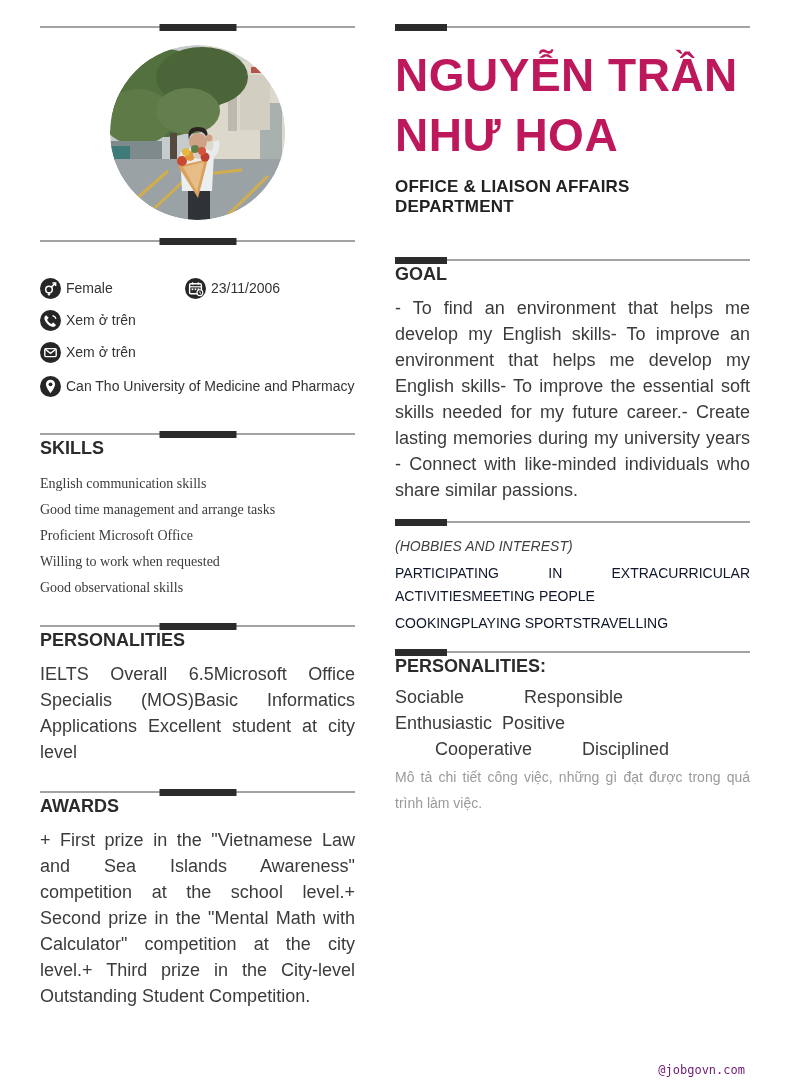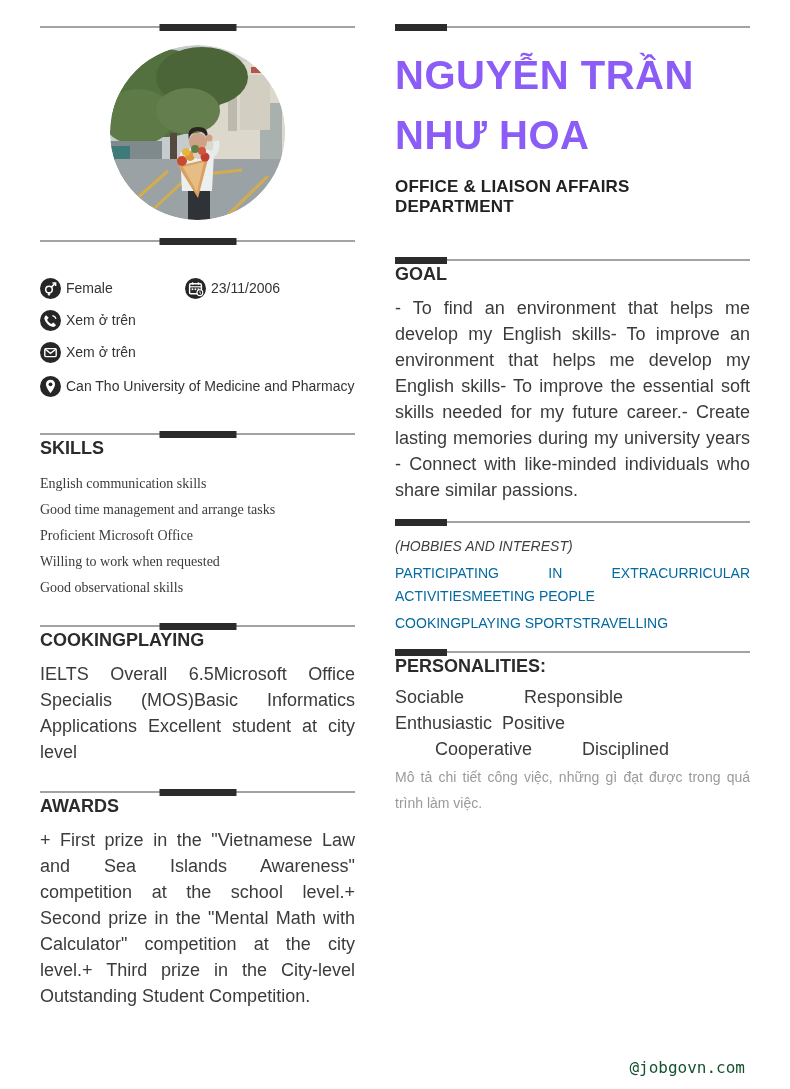--- a/index.html
+++ b/index.html
@@ -25,22 +25,22 @@
   .mt14{margin-top:14px}.mt16{margin-top:16px}.mt18{margin-top:18px}.mt20{margin-top:20px}
   .mt21{margin-top:21px}.mt22{margin-top:22px}.mt24{margin-top:24px}.mt33{margin-top:33px}
   .mt40{margin-top:40px}
 
   
   .photo-wrap { width: 175px; height: 175px; border-radius: 50%; overflow: hidden; margin: 14px auto 0; }
   .photo-wrap svg { display: block; }
 
   
   h1.name {
-    margin: 14px 0 0; font-size: 40px; line-height: 60px; font-weight: 700;
-    color: #8b5cf6; letter-spacing: 0.5px;
+    margin: 14px 0 0; font-size: 46px; line-height: 60px; font-weight: 700;
+    color: #be185d; letter-spacing: 0.5px;
   }
   .subtitle { font-size: 17px; font-weight: 700; color: #222222; letter-spacing: 0.2px; line-height: 20px; }
 
   
   h2.sec { margin: 0; font-size: 18px; line-height: 20px; font-weight: 700; color: #2b2b2b; }
 
   
   .contact { margin-top: 33px; }
   .contact-row { display: flex; align-items: center; margin-bottom: 11px; }
   .contact-row:last-child { margin-bottom: 0; }
@@ -53,31 +53,31 @@
   .cicon svg { display: block; }
   .cval { font-size: 14px; line-height: 21px; color: #333333; }
   .cval.multi { line-height: 24px; }
 
   
   .para { margin: 11px 0 0; font-size: 18px; line-height: 26px; text-align: justify; color: #3b3b3b; }
   .skill-list { margin: 13px 0 8px; padding: 0; list-style: none; font-family: Liberation Serif, serif; }
   .skill-list li { font-size: 14px; line-height: 26px; color: #3b3b3b; }
 
   .italic-sub { margin: 10px 0 0; font-size: 14px; font-style: italic; line-height: 20px; color: #404040; }
-  .hobby { margin: 4px 0 0; font-size: 14px; line-height: 23px; color: #0369a1; }
+  .hobby { margin: 4px 0 0; font-size: 14px; line-height: 23px; color: #0f172a; }
   .hobby.justify { text-align: justify; }
   .hobby.firstgap { margin-top: 6px; }
 
   .traits { margin: 8px 0 0; font-size: 18px; line-height: 26px; white-space: pre-wrap; color: #3b3b3b; }
   .note { margin: 2px 0 0; font-size: 14px; line-height: 26px; text-align: justify; color: #9a9a9a; }
 
   .watermark {
     position: absolute; right: 45px; bottom: 12px;
     font-family: "DejaVu Sans Mono", monospace;
-    font-size: 16px; color: #14532d; margin-top: 40px;
+    font-size: 12px; color: #701a75; margin-top: 40px;
   }
 </style>
 </head>
 <body>
 
 <div class="page">
 
   <aside class="col-left">
 
     <div class="divider center mt24">
@@ -220,21 +220,21 @@
       <li>Proficient Microsoft Office</li>
       <li>Willing to work when requested</li>
       <li>Good observational skills</li>
     </ul>
 
     <div class="divider center mt22">
         <span class="line"></span>
         <span class="seg"></span>
       </div>
 
-    <h2 class="sec mt21">COOKINGPLAYING</h2>
+    <h2 class="sec mt21">PERSONALITIES</h2>
     <p class="para">IELTS Overall 6.5Microsoft Office Specialis (MOS)Basic Informatics Applications Excellent student at city level</p>
 
     <div class="divider center mt24">
         <span class="line"></span>
         <span class="seg"></span>
       </div>
 
     <h2 class="sec mt21">AWARDS</h2>
     <p class="para">+ First prize in the "Vietnamese Law and Sea Islands Awareness" competition at the school level.+ Second prize in the "Mental Math with Calculator" competition at the city level.+ Third prize in the City-level Outstanding Student Competition.</p>
 

